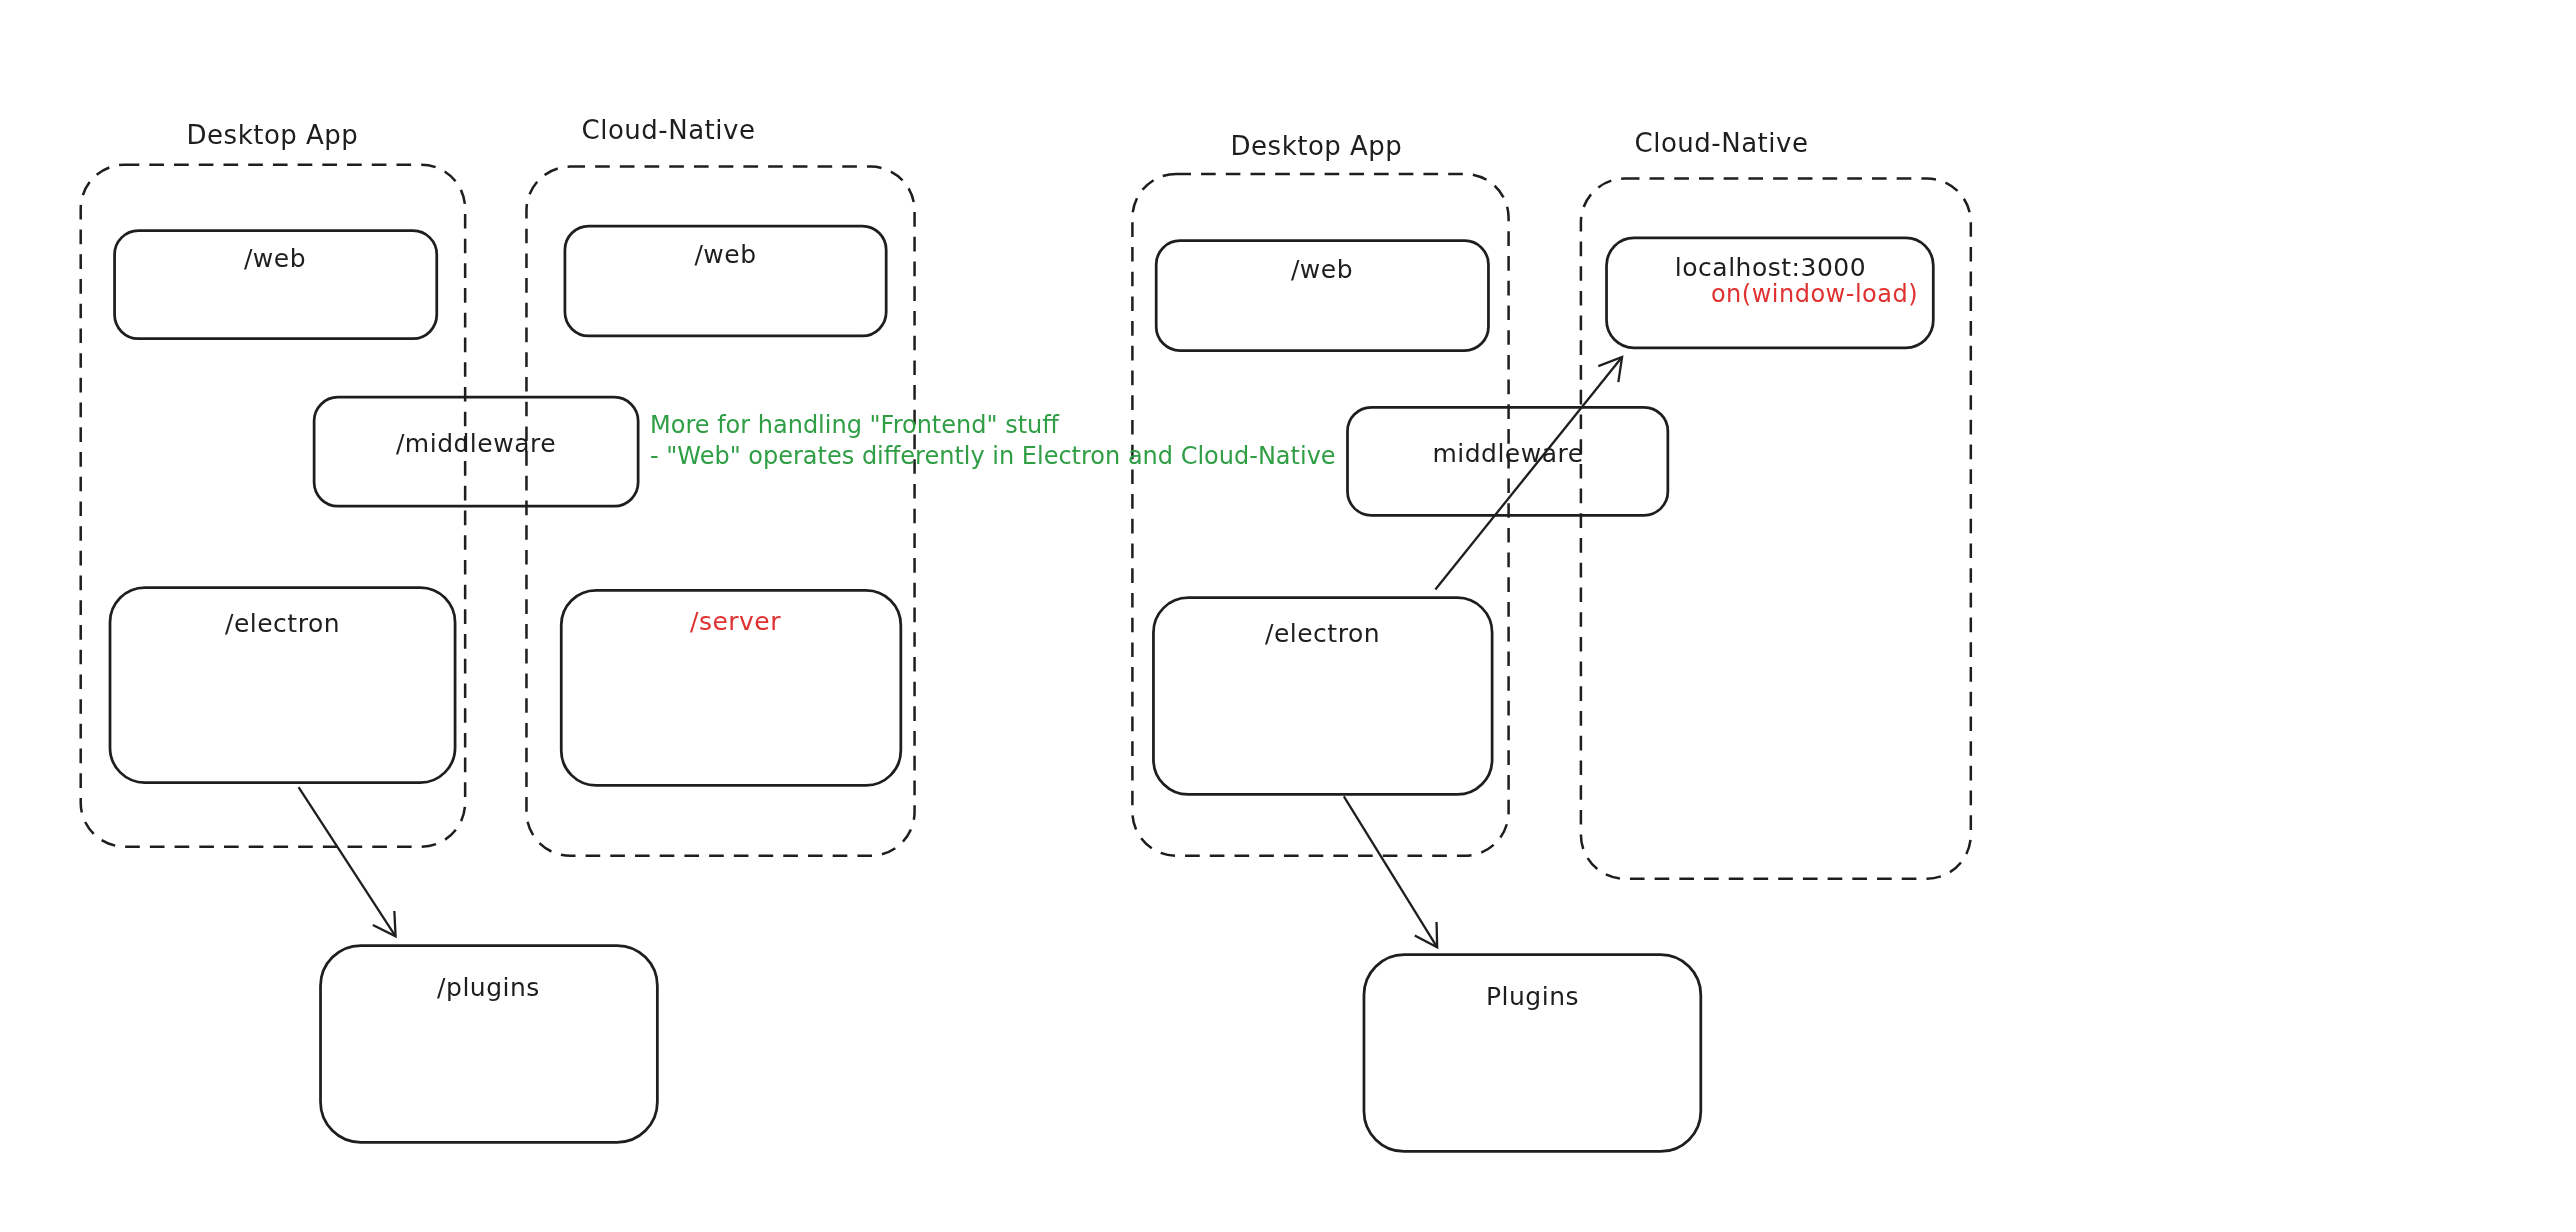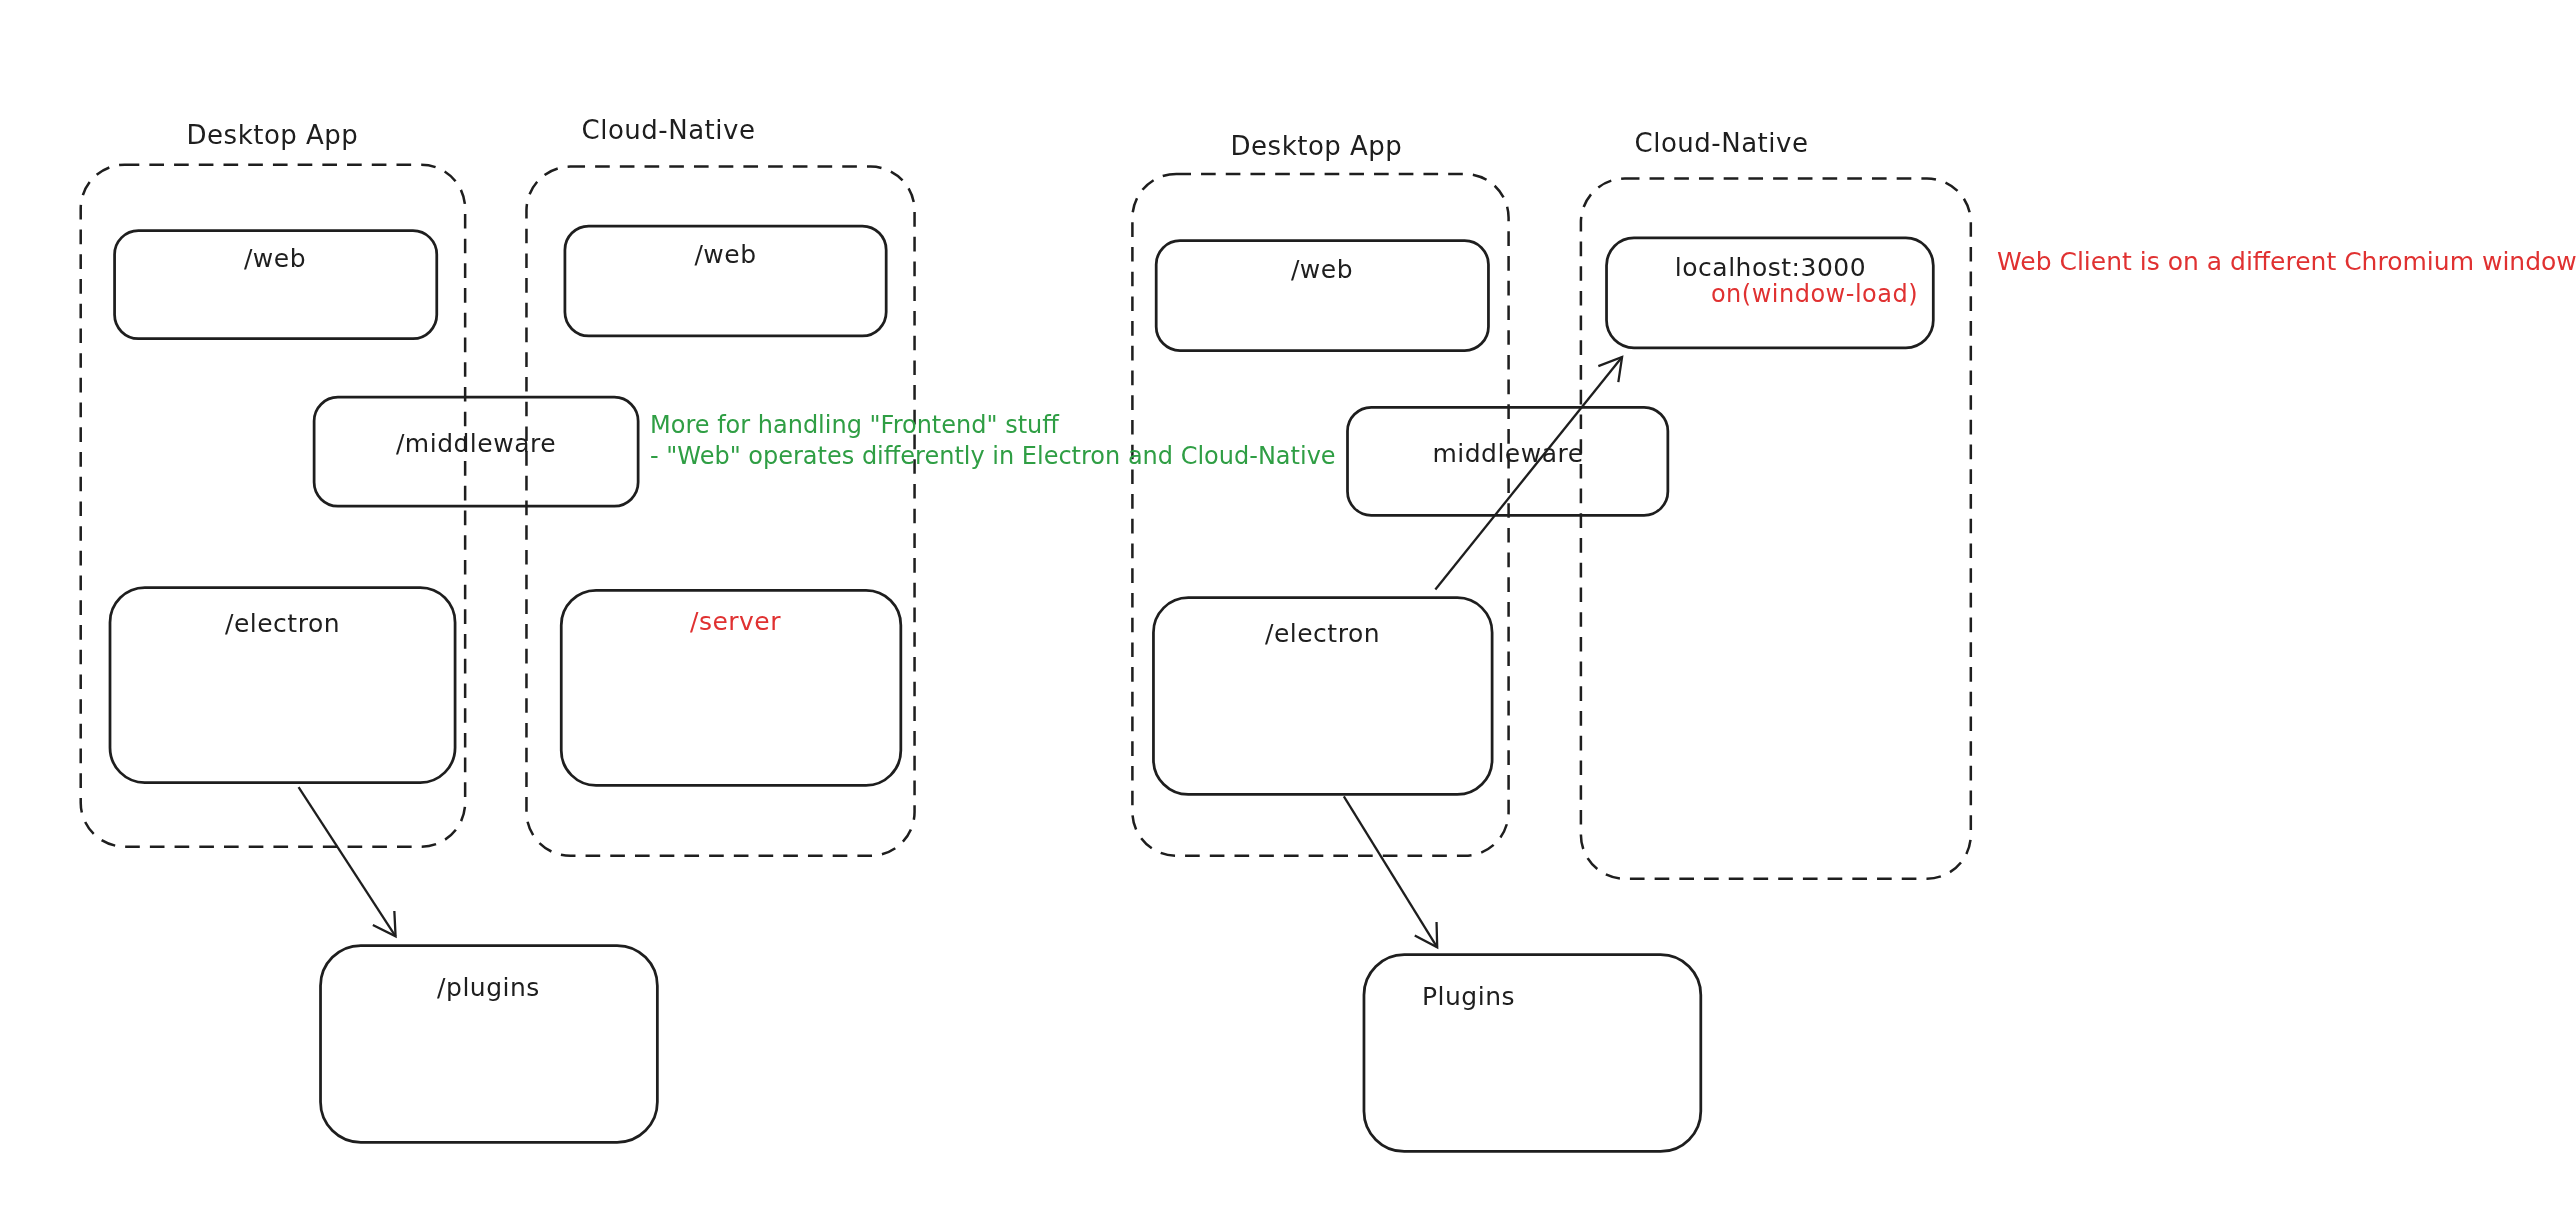--- a/index.html
+++ b/index.html
@@ -102,20 +102,19 @@
   <div class="lbl box-lbl" style="left:1156px;top:255px;width:332px">/web</div>
 
   <div class="lbl box-lbl" style="left:1607px;top:253px;width:327px">localhost:3000</div>
 
   <div class="lbl box-lbl red-text offset-right" style="left:1607px;top:280px;width:327px;font-size:24px">on(window-load)</div>
 
   <div class="lbl box-lbl" style="left:1348px;top:439px;width:320px">middleware</div>
 
   <div class="lbl box-lbl" style="left:1153px;top:619px;width:339px">/electron</div>
 
-  <div class="lbl box-lbl" style="left:1300px;top:982px;width:337px">Plugins</div>
+  <div class="lbl box-lbl" style="left:1364px;top:982px;width:337px">Plugins</div>
 
   <div class="note red-note" style="left:1997px;top:244px">
-    <div class="line">Web Client is on a different Chromium window</div>
   </div>
 
 </div>
 
 
 </body></html>

